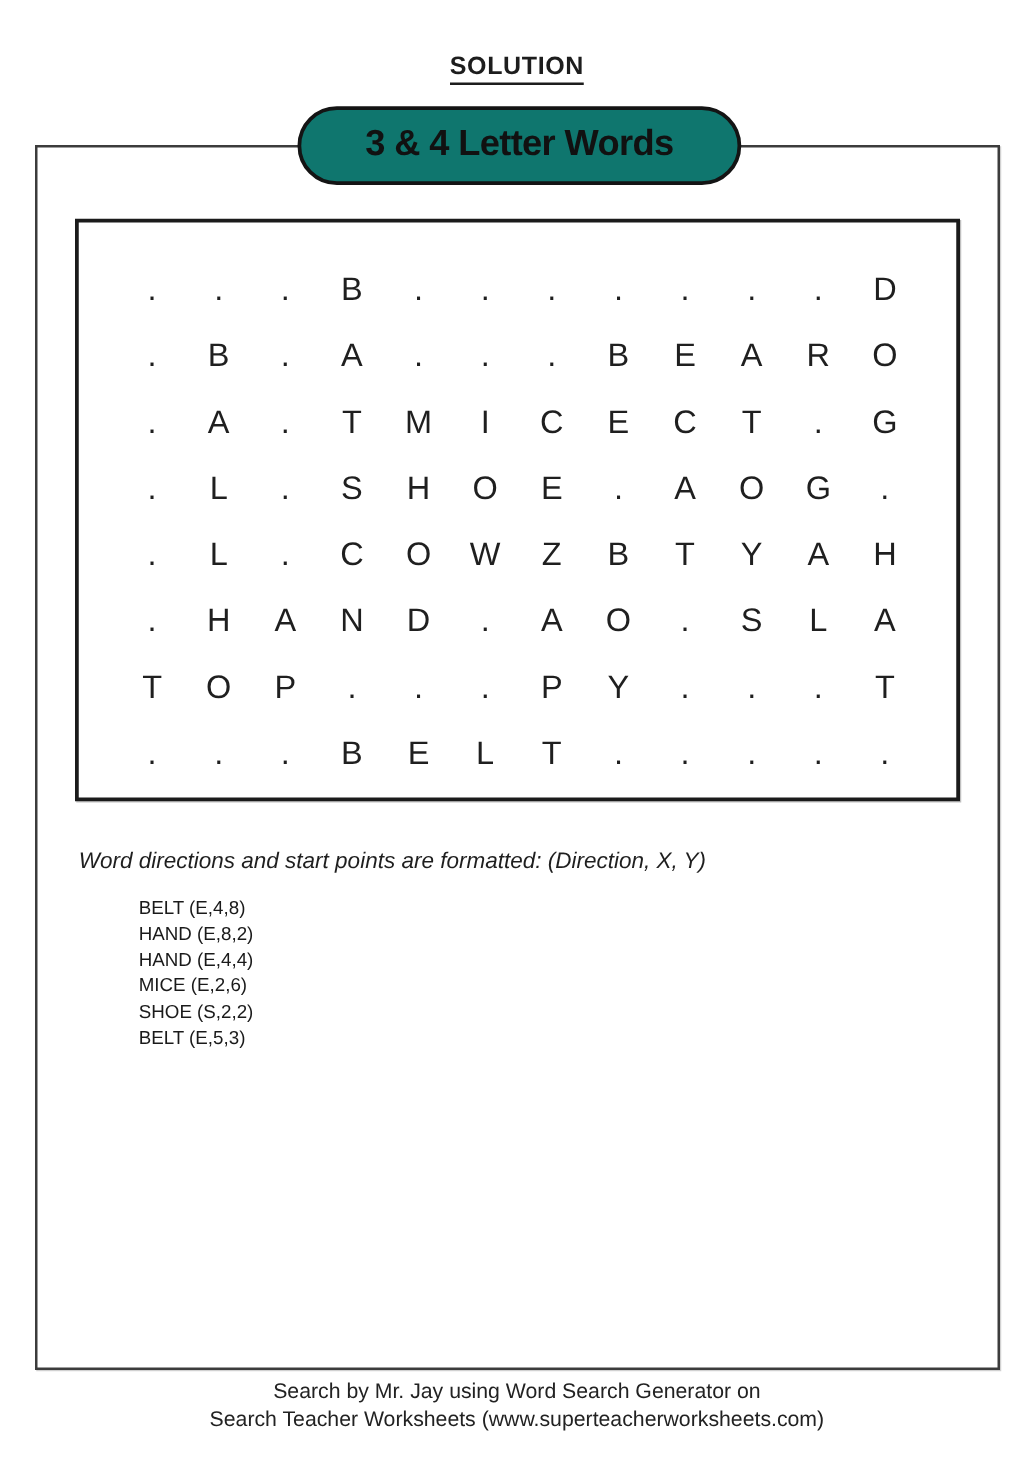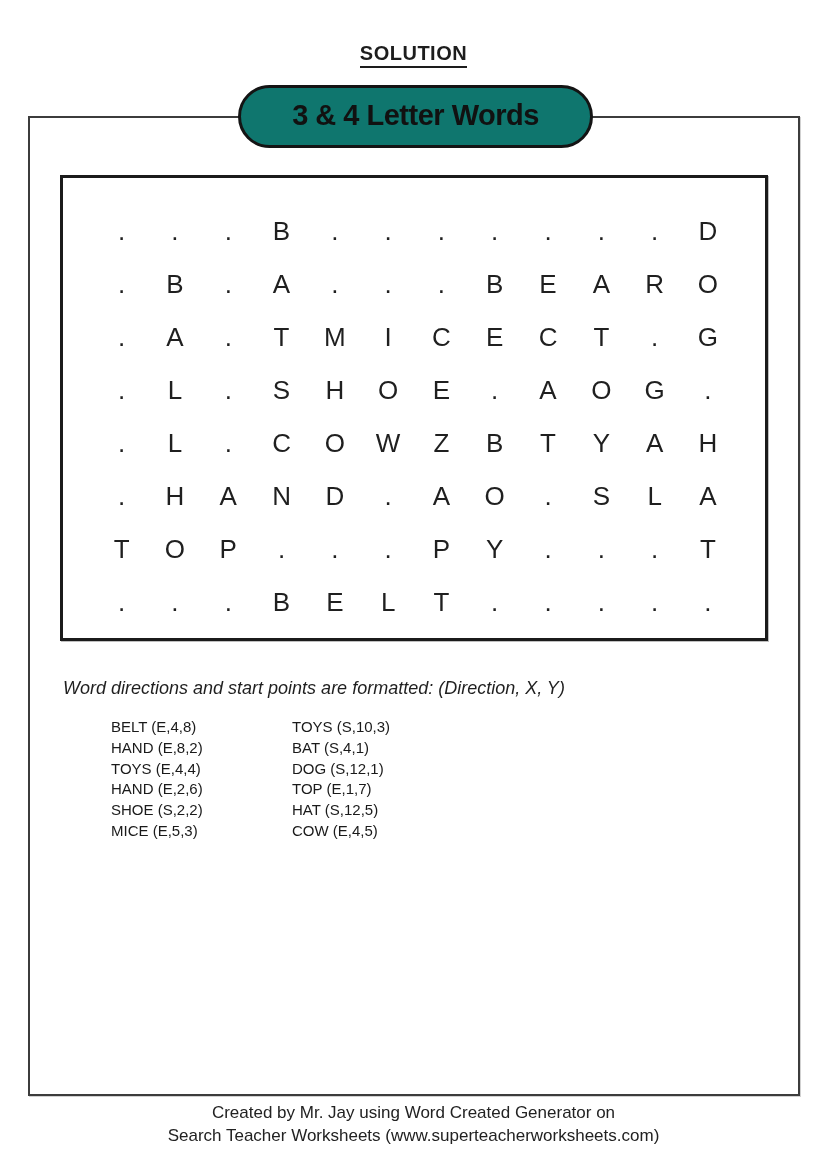--- a/index.html
+++ b/index.html
@@ -228,32 +228,24 @@
           <span class="grid-cell">.</span>
         </div>
       </div>
   </div>
 
   <div class="directions-note">Word directions and start points are formatted: (Direction, X, Y)</div>
 
   <div class="word-col word-col-0">
       <div class="word-entry">BELT (E,4,8)</div>
       <div class="word-entry">HAND (E,8,2)</div>
-      <div class="word-entry">TOYS (E,4,4)</div>
-      <div class="word-entry">HAND (E,2,6)</div>
+      <div class="word-entry">HAND (E,4,4)</div>
+      <div class="word-entry">MICE (E,2,6)</div>
       <div class="word-entry">SHOE (S,2,2)</div>
-      <div class="word-entry">MICE (E,5,3)</div>
+      <div class="word-entry">BELT (E,5,3)</div>
     </div>
-  <div class="word-col word-col-1">
-      <div class="word-entry">TOYS (S,10,3)</div>
-      <div class="word-entry">BAT (S,4,1)</div>
-      <div class="word-entry">DOG (S,12,1)</div>
-      <div class="word-entry">TOP (E,1,7)</div>
-      <div class="word-entry">HAT (S,12,5)</div>
-      <div class="word-entry">COW (E,4,5)</div>
-    </div>
 
   <div class="footer">
-    <div>Created by Mr. Jay using Word Created Generator on</div>
+    <div>Search by Mr. Jay using Word Search Generator on</div>
     <div>Search Teacher Worksheets (www.superteacherworksheets.com)</div>
   </div>
 
 </div>
 
 </body></html>

